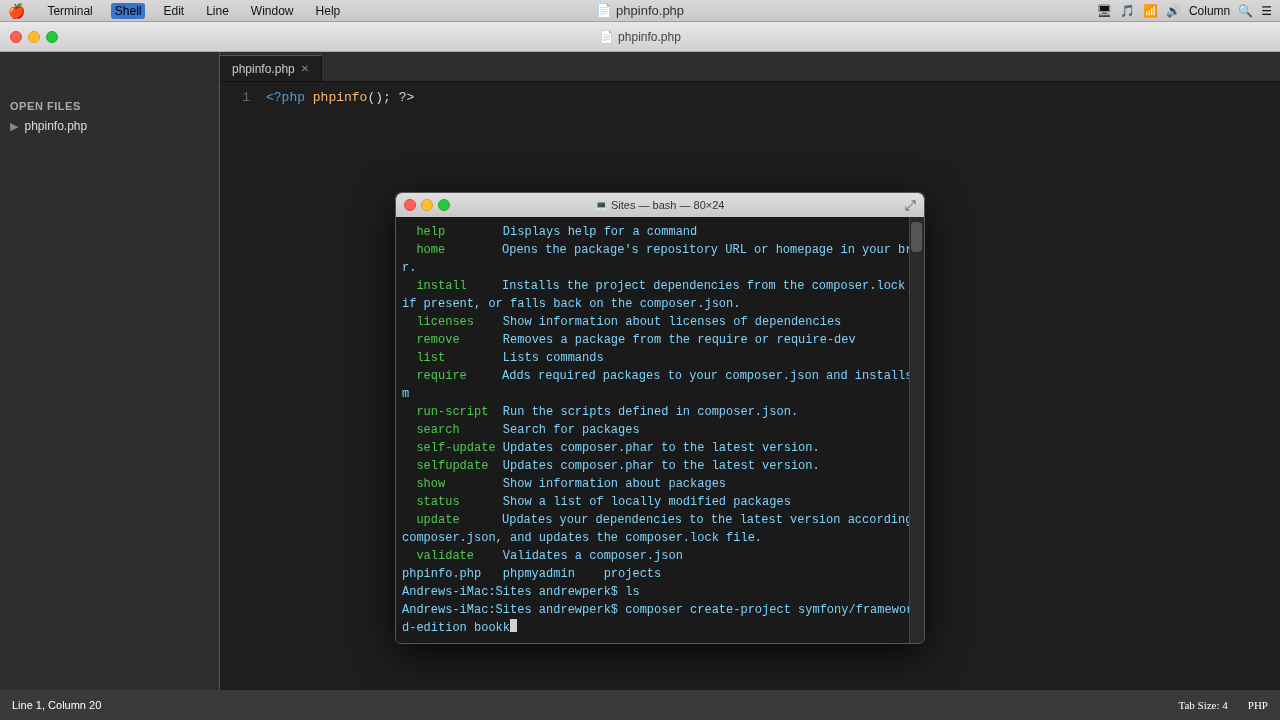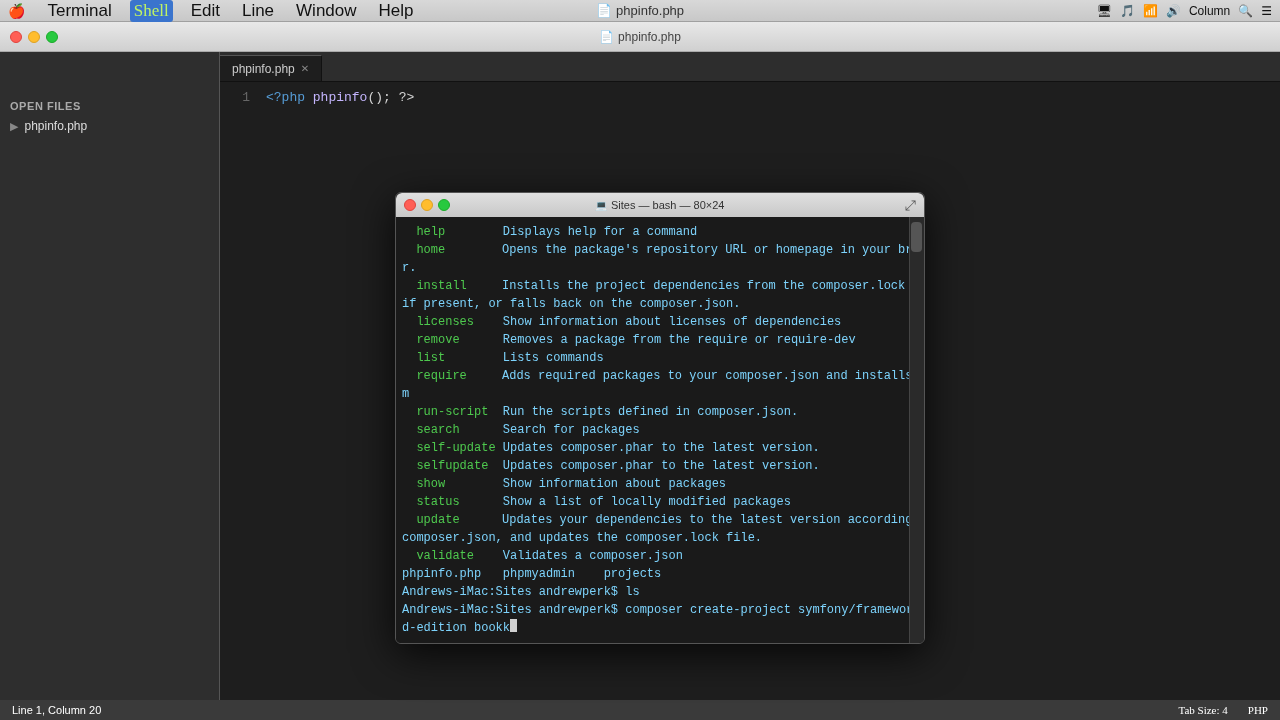--- a/index.html
+++ b/index.html
@@ -26,31 +26,30 @@
       display: flex;
       align-items: center;
       gap: 14px;
     }
     .apple-logo {
       font-size: 14px;
       color: #333;
       margin-right: 4px;
     }
     .menu-item {
-      font-size: 17px;
+      font-size: 12px;
       color: #111;
       cursor: pointer;
       padding: 1px 4px;
       white-space: nowrap;
     }
     .menu-item.active {
       background: #3a74cd;
-      color: #bef264;
+      color: #000000;
       border-radius: 3px;
-      font-family: Liberation Serif, serif;
     }
     .menubar-right {
       position: absolute;
       right: 8px;
       display: flex;
       align-items: center;
       gap: 8px;
       font-size: 12px;
       color: #111;
     }
@@ -197,25 +196,25 @@
       user-select: none;
     }
     .code-content {
       flex: 1;
       font-family: 'Courier New', monospace;
       font-size: 13px;
       color: #d4d4d4;
       padding-left: 6px;
     }
     .php-tag { color: #569cd6; }
-    .php-func { color: #c4b5fd; }
+    .php-func { color: #fdba74; }
 
     
     .status-bar {
-      height: 20px;
+      height: 30px;
       background: #007acc;
       display: flex;
       align-items: center;
       padding: 0 12px;
       font-size: 11px;
       color: white;
       justify-content: space-between;
     }
 
     

